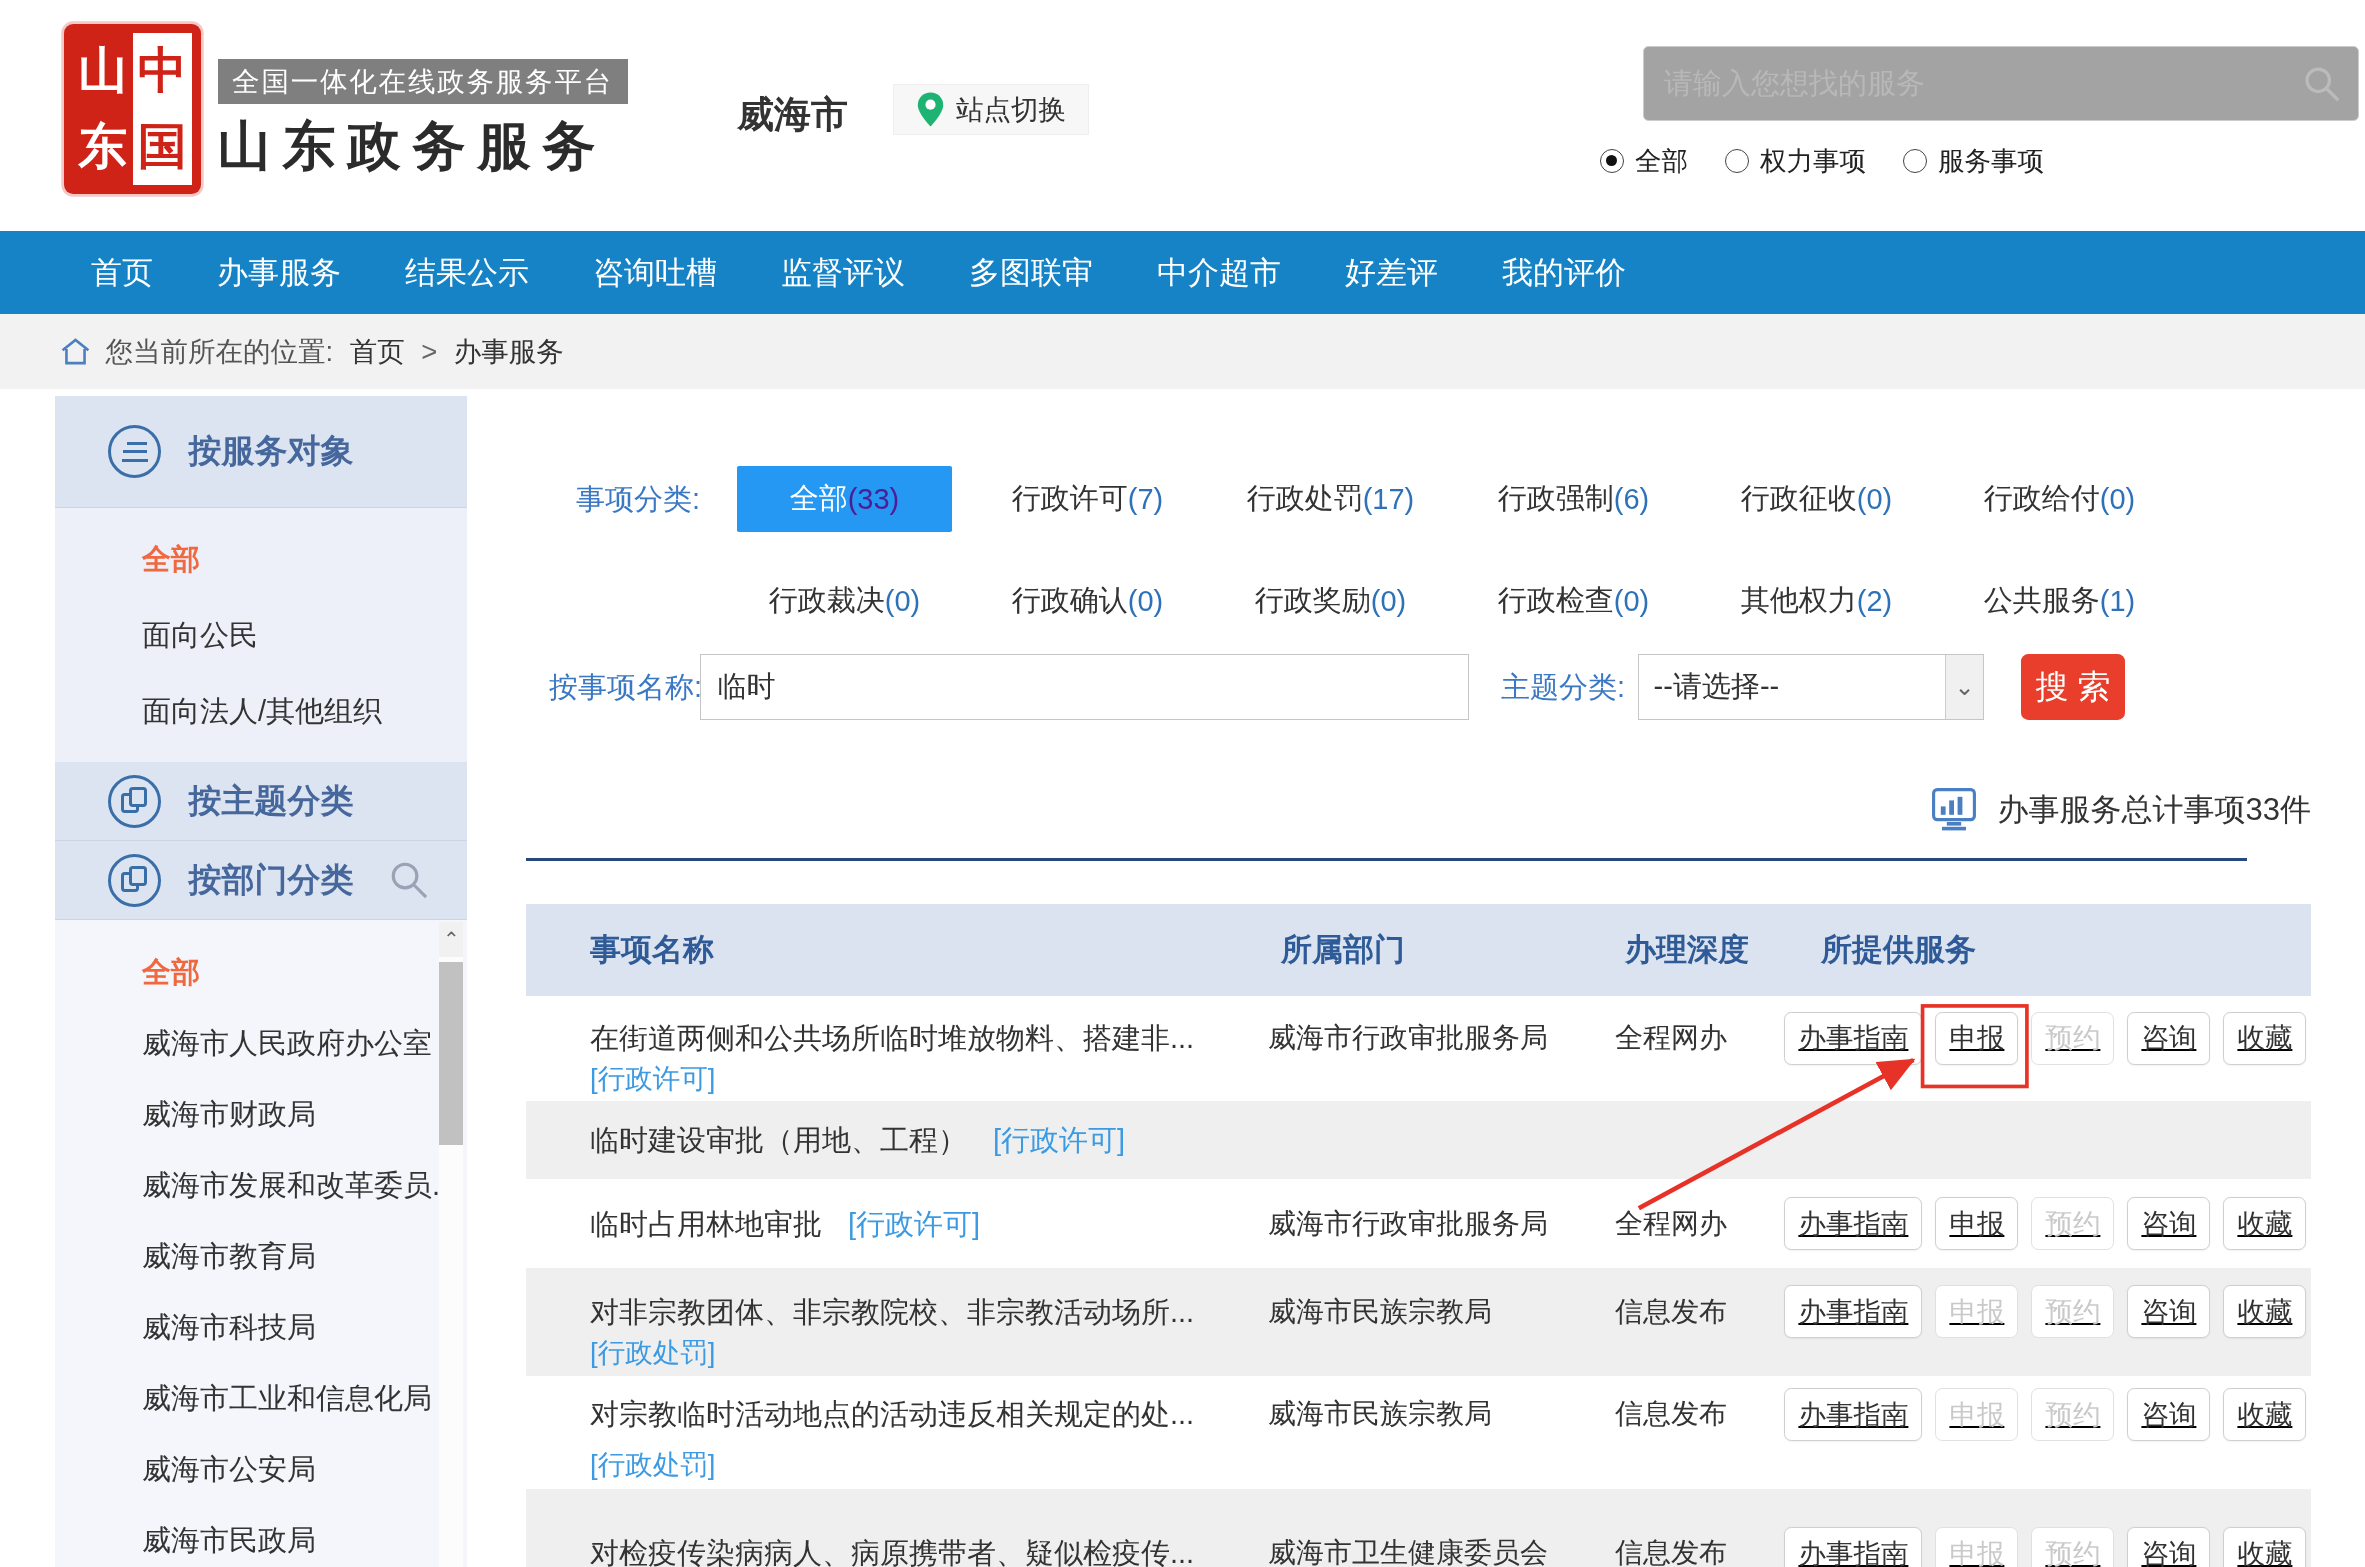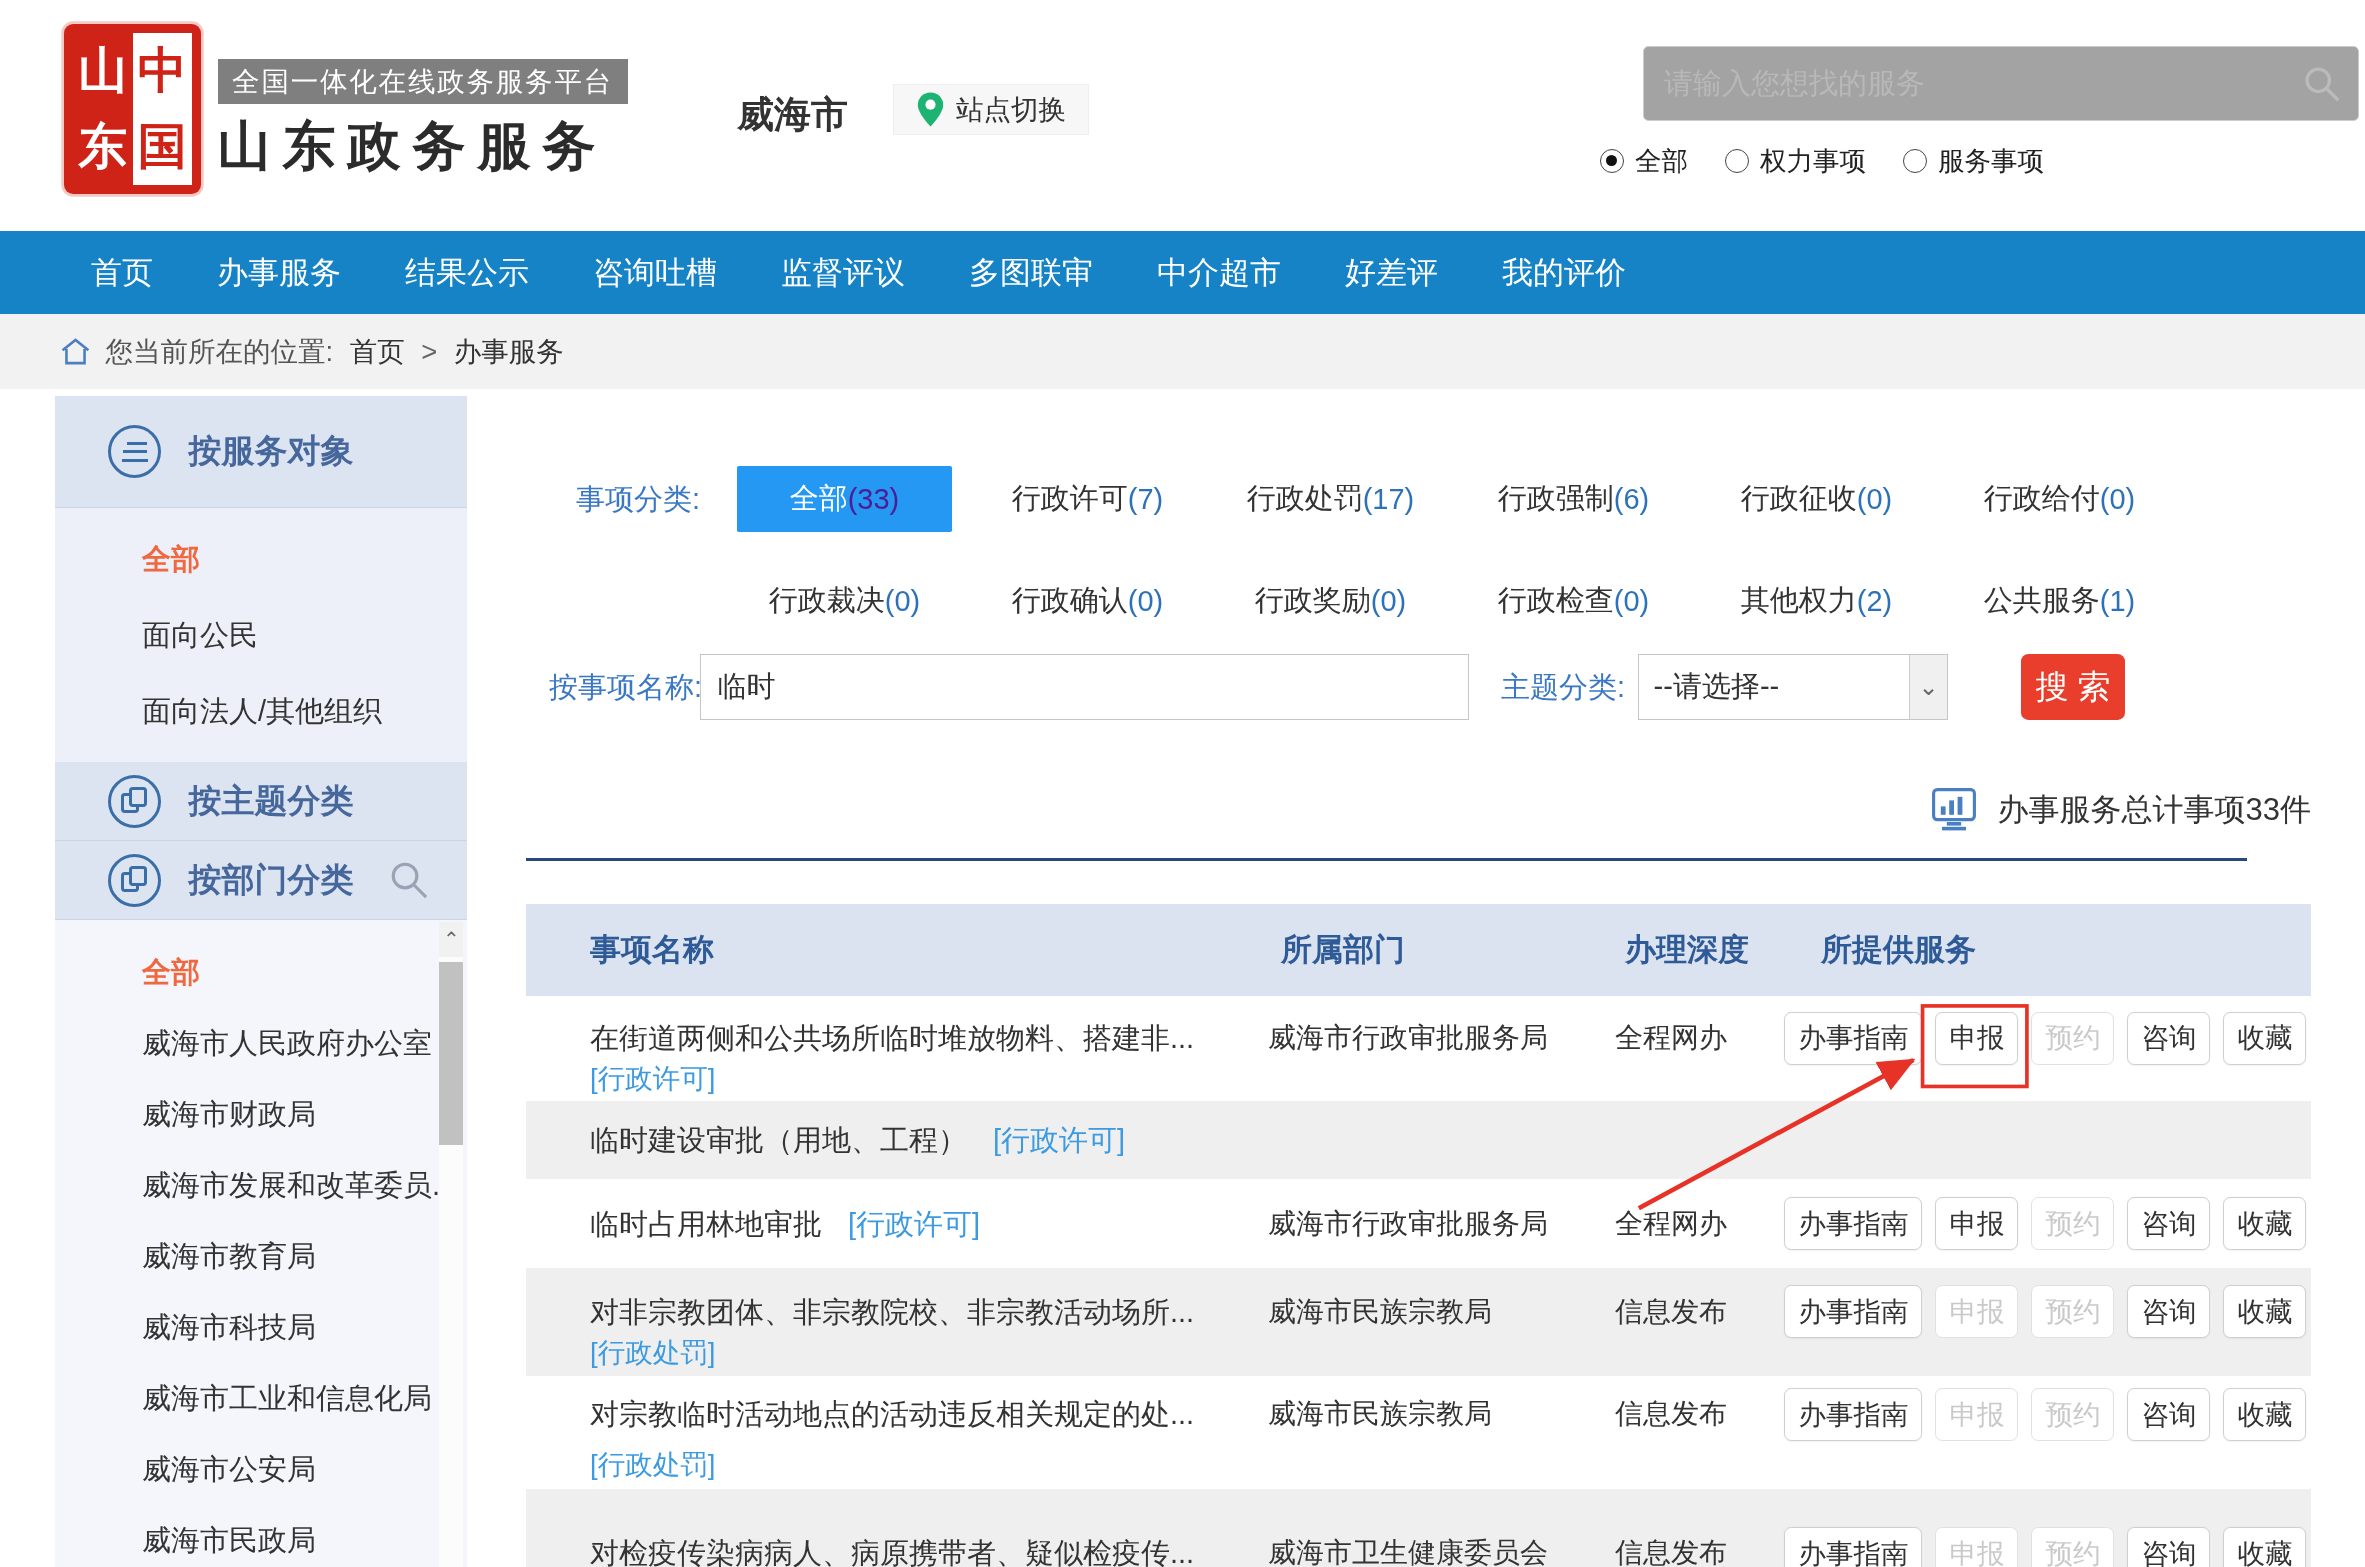--- a/index.html
+++ b/index.html
@@ -71,40 +71,40 @@
   .cat-label { position:absolute; left:50px; top:70px; height:66px; line-height:66px; font-size:29px; color:var(--label_blue,#3a78c3); }
   .cat-grid { position:absolute; left:197px; top:70px; display:grid; grid-template-columns:repeat(6,243px); grid-auto-rows:66px; row-gap:36px; }
   .cat-cell { display:flex; align-items:center; justify-content:center; font-size:29px; color:#333; cursor:pointer; white-space:nowrap; }
   .cat-cell .cnt { color:var(--count_blue,#2d72b8); }
   .cat-cell.active { background:var(--tab_blue,#2598f4); color:#fff; width:215px; margin:0 auto; border-radius:1.8px; }
   .cat-cell.active .cnt { color:#4c1d95; }
 
   .filter-row { position:absolute; left:0; top:258px; width:1785px; height:66px; }
   .f-label { position:absolute; font-size:29px; color:var(--label_blue,#3a78c3); line-height:66px; }
   .name-input { position:absolute; left:174px; top:0; width:769px; height:66px; border:1.8px solid #c6c6c6; font-size:29px; color:#333; padding:0 16.5px; outline:none; font-family:inherit; }
-  .select { position:absolute; left:1112px; top:0; width:310px; height:66px; border:1.8px solid #c6c6c6; background:#fff; display:flex; align-items:center; cursor:pointer; }
+  .select { position:absolute; left:1112px; top:0; width:346px; height:66px; border:1.8px solid #c6c6c6; background:#fff; display:flex; align-items:center; cursor:pointer; }
   .select .val { flex:1; font-size:29px; color:#333; padding-left:14.6px; }
   .select .chev { width:38px; height:100%; background:#f0f0f0; border-left:0.9px solid #ccc; color:#666; font-size:24px; display:flex; align-items:center; justify-content:center; }
   .search-btn { position:absolute; left:1495px; top:0; width:104px; height:66px; background:var(--red,#e83e2b); color:#fff; font-size:33px; border:none; border-radius:7.3px; cursor:pointer; display:flex; align-items:center; justify-content:center; font-family:inherit; }
 
   .summary { position:absolute; left:0; top:384px; width:1785px; height:59px; display:flex; align-items:center; justify-content:flex-end; font-size:31px; color:#333; }
   .summary svg { margin-right:20px; }
   .divider { position:absolute; left:0; top:462px; width:1721px; height:2.7px; background:var(--divider_navy,#27477e); }
 
   .table { position:absolute; left:0; top:508px; width:1785px; }
   .t-head { position:relative; height:92px; background:var(--head_bg,#dce3f0); }
   .t-head span { position:absolute; top:0; line-height:92px; font-size:31px; font-weight:bold; color:var(--head_text,#2e5b97); white-space:nowrap; }
   .t-row { position:relative; background:#fff; }
   .t-row.alt { background:var(--row_alt,#efefef); }
   .nm { position:absolute; left:64px; height:40px; line-height:40px; font-size:29px; color:#333; white-space:nowrap; cursor:pointer; }
   .nm .tag-inline { color:var(--tag_blue,#3b9ae1); margin-left:26px; }
   .tagline { position:absolute; left:64px; height:37px; line-height:37px; font-size:27.5px; color:var(--tag_blue,#3b9ae1); }
   .dept { position:absolute; left:742px; width:320px; height:40px; line-height:40px; font-size:28px; color:#333; white-space:nowrap; }
   .depth { position:absolute; left:1089px; width:165px; height:40px; line-height:40px; font-size:28px; color:#333; white-space:nowrap; }
-  .svc { position:absolute; right:4.6px; display:flex; gap:13px; }
+  .svc { position:absolute; right:4.6px; display:flex; gap:13px;text-decoration:underline; }
   .btn { height:53px; border:1.8px solid #cfcfcf; border-radius:7.3px; background:#fff; font-size:27.5px; color:#333; padding:0 13px; display:flex; align-items:center; cursor:pointer; white-space:nowrap; box-shadow:0 0.9px 1.8px rgba(0,0,0,.06); font-family:inherit; }
   .btn.off { color:#c9c9c9; border-color:#e0e0e0; cursor:default; box-shadow:none; }
 
   .overlay { position:absolute; left:0; top:0; pointer-events:none; }
 </style>
 </head>
 <body>
 
 <div id="page">
 

